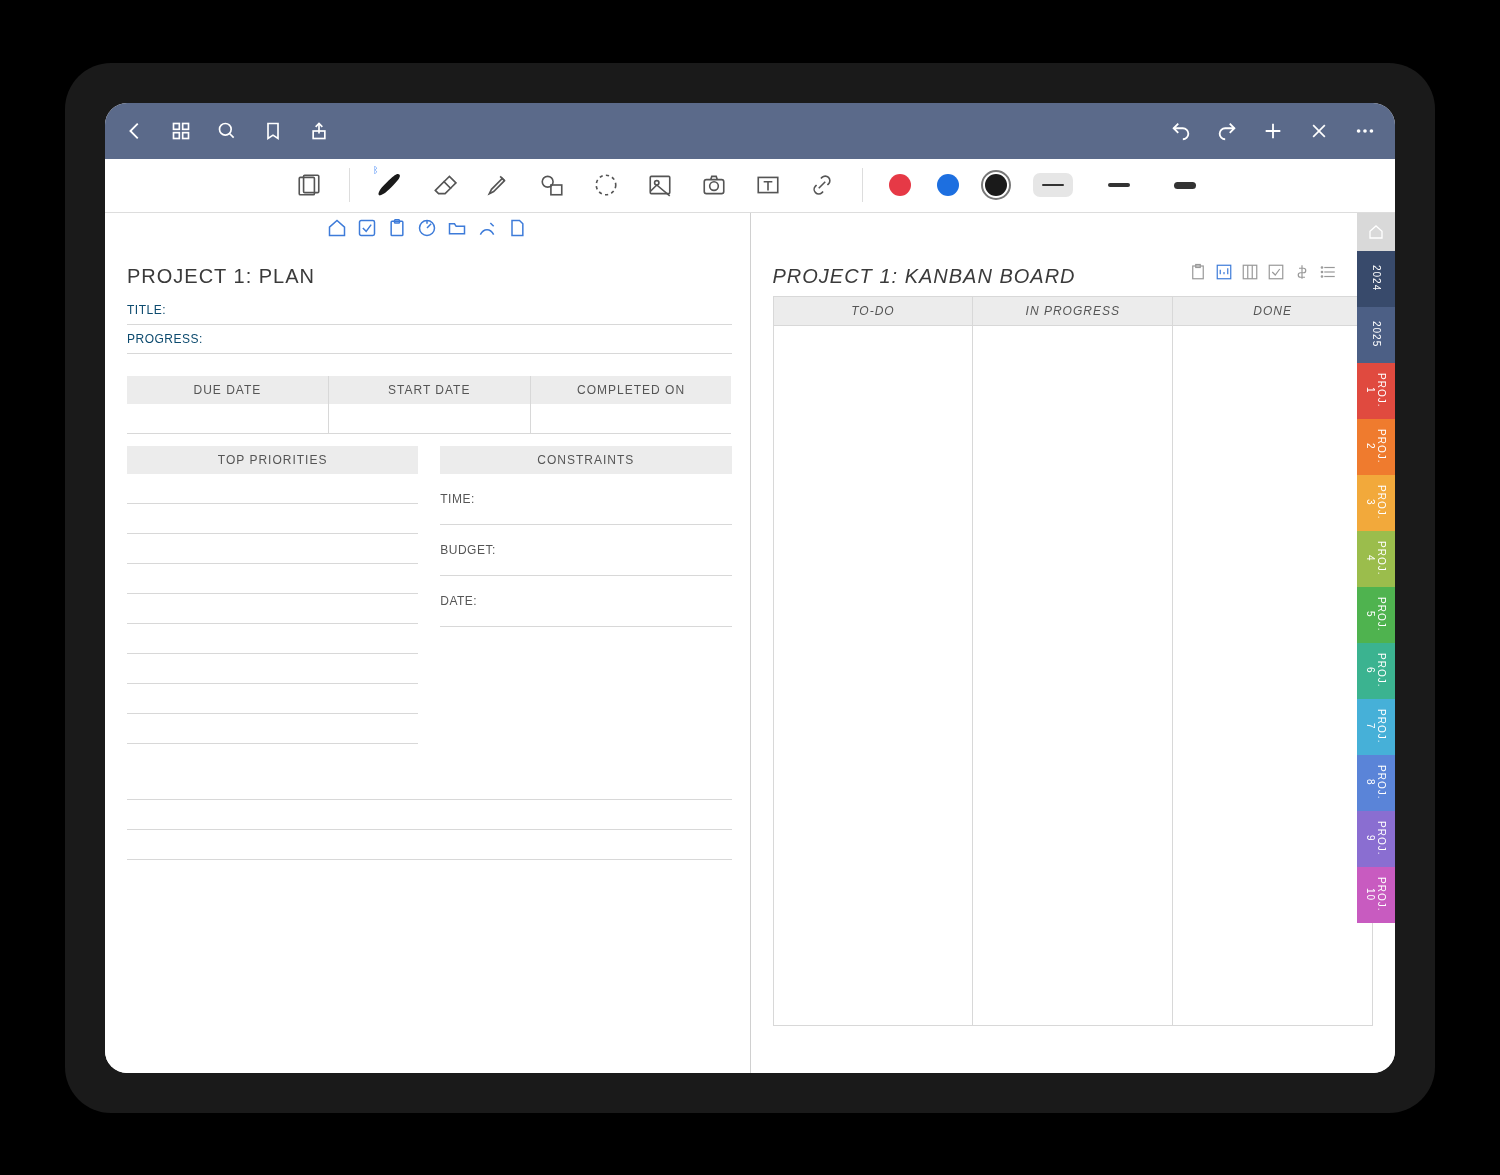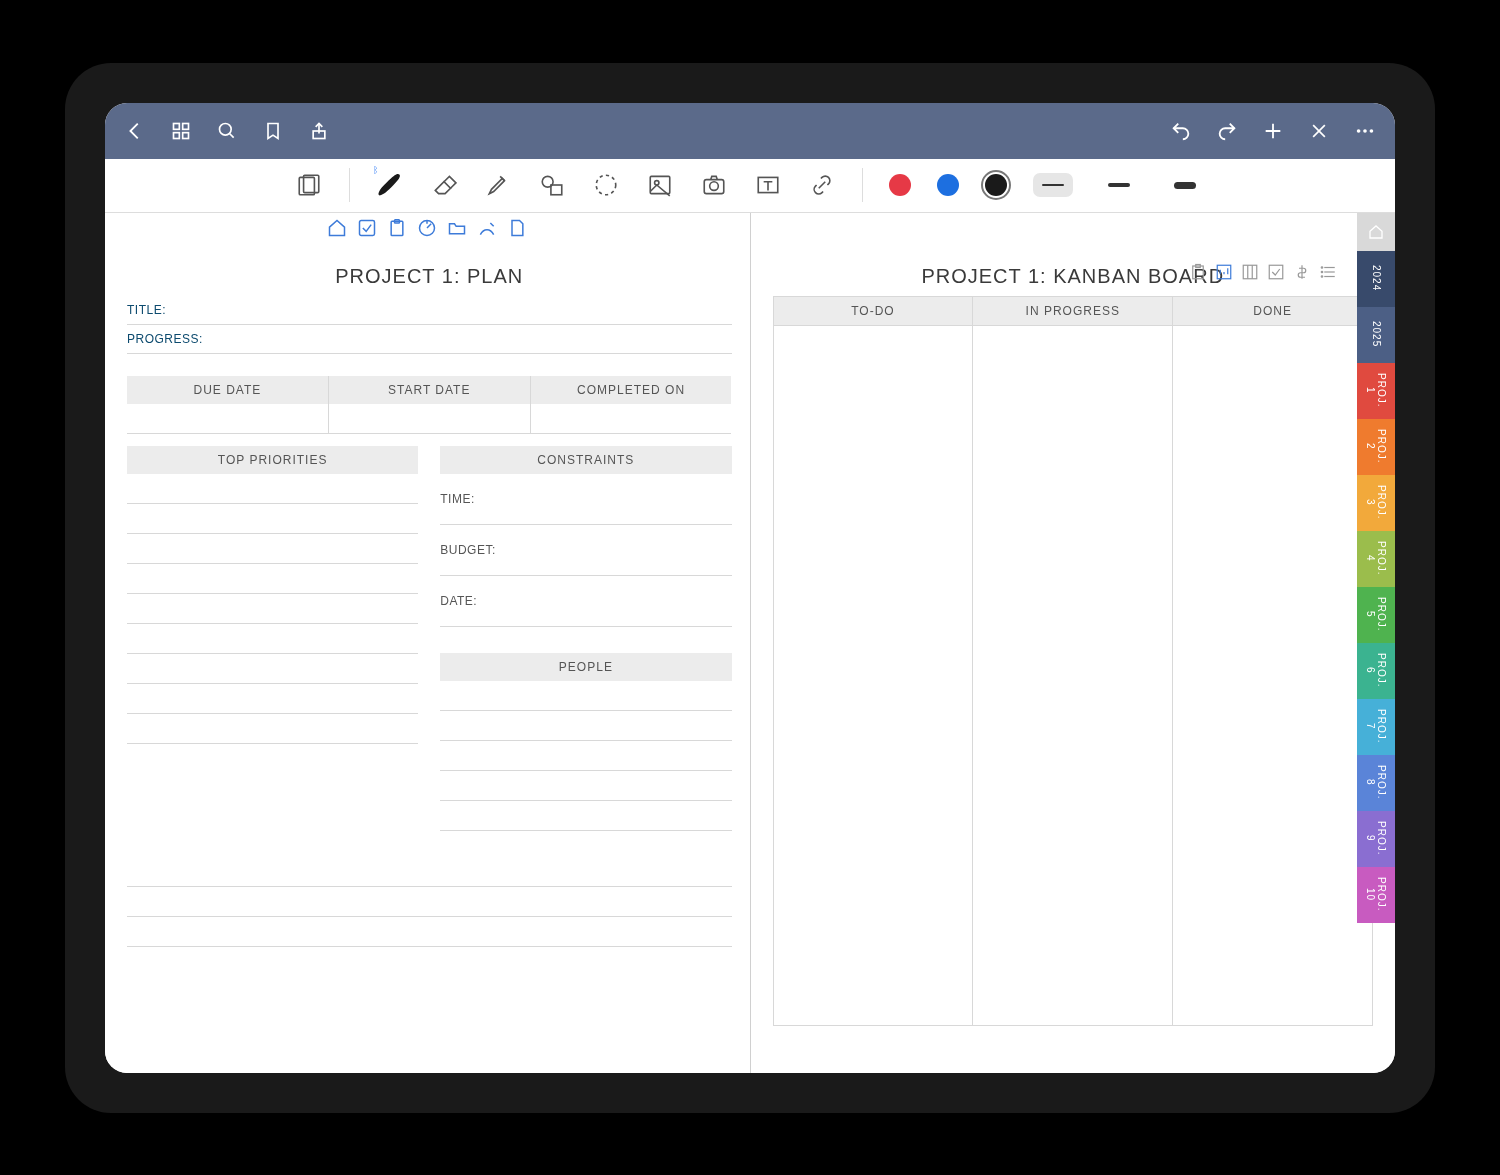--- a/index.html
+++ b/index.html
@@ -78,21 +78,21 @@
 .page-inner { padding: 12px 18px 0 22px; }
 .binding { width:1px; background:#d0d0d0; }
 
 .nav-icons-row {
   display:flex; gap:10px; justify-content:center;
   height: 30px; align-items:center;
 }
 .nav-icons-row .mini-icon { width:20px; height:20px; cursor:pointer; color:#3d7bd9; stroke:#3d7bd9;}
 h2.page-title {
   font-size: 20px; font-weight: 400; letter-spacing: 1px;
-  color:#3a3a3a; margin: 10px 0 8px; text-align: center;
+  color:#3a3a3a; margin: 10px 0 8px;
 }
 .field-line {
   border-bottom: 1px solid #d8d8d8;
   font-size: 12px; color:#0c4a6e; letter-spacing: 0.5px;
   padding: 7px 0 7px 0;
 }
 .section-header {
   background:#ececec;
   text-align:center;
   font-size: 12px; letter-spacing: 1px; color:#555;
@@ -124,21 +124,21 @@
   flex:0 0 auto;
   writing-mode: vertical-rl;
   text-align:center;
   font-size: 10px; letter-spacing:1px;
   color:#fff; padding: 14px 0; cursor:pointer;
   display:flex; align-items:center; justify-content:center;
 }
 .side-tabs .home-tab {
   background:#d9d9d9; height:38px; color:#fff; display:flex; align-items:center; justify-content:center;
 }
-.page.right .page-inner { padding-right: 22px; }
+.page.right .page-inner { padding-right: 22px; font-style: italic; }
 </style>
 </head>
 <body>
 
 <div class="ipad-frame">
   <div class="screen">
 
     <div class="topbar">
       <div class="icon">
         <svg viewBox="0 0 24 24" width="22" height="22" fill="none" stroke="#fff" stroke-width="2">
@@ -348,28 +348,20 @@
               <div class="empty-row"></div>
             </div>
             <div>
               <div>
                 <div class="section-header">CONSTRAINTS</div>
                 <div class="small-label">TIME:</div>
                 <div class="small-label">BUDGET:</div>
                 <div class="small-label">DATE:</div>
               </div>
               <div style="height:26px"></div>
-              <div>
-                <div class="section-header">PEOPLE</div>
-                <div class="empty-row"></div>
-                <div class="empty-row"></div>
-                <div class="empty-row"></div>
-                <div class="empty-row"></div>
-                <div class="empty-row"></div>
-              </div>
             </div>
           </div>
 
           <div style="height:26px"></div>
           <div class="empty-row"></div>
           <div class="empty-row"></div>
           <div class="empty-row"></div>
         </div>
       </div>
 

